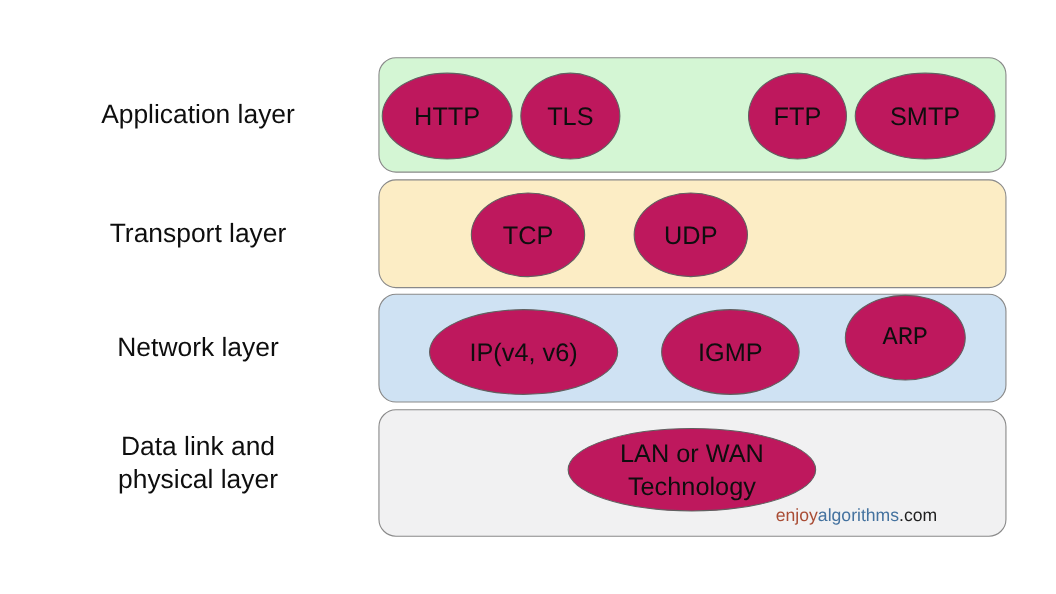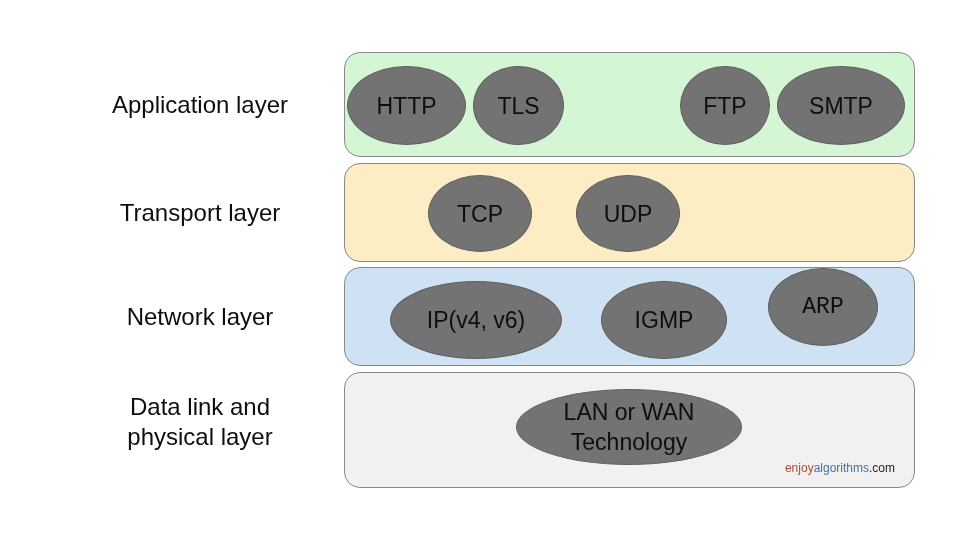--- a/index.html
+++ b/index.html
@@ -2,61 +2,61 @@
 <html><head>
 <meta charset="utf-8">
 <style>
   html,body{margin:0;padding:0;background:#ffffff;}
   .canvas{
     position:relative;width:960px;height:540px;background:#ffffff;overflow:hidden;
     font-family:"Liberation Sans", sans-serif;color:#0e0e0e;
   }
   
   .layer-label{
-    position:absolute;left:52px;width:296px;
+    position:absolute;left:32px;width:296px;
     display:flex;align-items:center;justify-content:center;
     font-size:24px;line-height:30px;text-align:center;color:#0e0e0e;
   }
   .lbl-app{top:52px;height:105px;}
   .lbl-transport{top:163px;height:99px;}
   .lbl-network{top:267px;height:99px;}
   .lbl-datalink{top:372px;height:116px;padding-bottom:16px;box-sizing:border-box;align-items:center;}
   .lbl-datalink span{display:inline-block;max-width:190px;}
   
   .band{
     position:absolute;left:344px;width:571px;
     border:1px solid #898989;border-radius:16px;box-sizing:border-box;
   }
   .band-app{top:52px;height:105px;background:#d4f6d4;}
   .band-transport{top:163px;height:99px;background:#fcedc5;}
   .band-network{top:267px;height:99px;background:#cfe2f3;}
   .band-datalink{top:372px;height:116px;background:#f1f1f2;}
   
   .ellipse{
-    position:absolute;background:#737373;border:1px solid #606060;border-radius:50%;
+    position:absolute;background:#be185d;border:1px solid #606060;border-radius:50%;
     display:flex;align-items:center;justify-content:center;box-sizing:border-box;
     font-size:23px;line-height:30px;text-align:center;color:#0e0e0e;
   }
   .e-http{left:347px;top:66px;width:119px;height:79px;}
   .e-tls{left:473px;top:66px;width:91px;height:79px;}
   .e-dns{left:571px;top:66px;width:102px;height:79px;}
   .e-ftp{left:680px;top:66px;width:90px;height:79px;}
   .e-smtp{left:777px;top:66px;width:128px;height:79px;}
   .e-tcp{left:428px;top:175px;width:104px;height:77px;}
   .e-udp{left:576px;top:175px;width:104px;height:77px;}
   .e-sctp{left:724px;top:175px;width:128px;height:77px;}
   .e-ip{left:390px;top:281px;width:172px;height:78px;}
   .e-igmp{left:601px;top:281px;width:126px;height:78px;}
   .e-arp{left:768px;top:268px;width:110px;height:78px;font-family:Liberation Mono, monospace;}
   .e-lan{left:516px;top:389px;width:226px;height:76px;}
   .e-lan span{display:inline-block;max-width:160px;}
   
   .watermark{
-    position:absolute;left:745px;top:461px;width:150px;
-    font-size:12px;text-align:right;white-space:nowrap;
+    position:absolute;left:702px;top:461px;width:150px;
+    font-size:16px;text-align:right;white-space:nowrap;
   }
 </style>
 </head>
 <body>
 
 <div class="canvas">
 
   <div class="layer-label lbl-app">
     <span>Application layer</span>
   </div>

